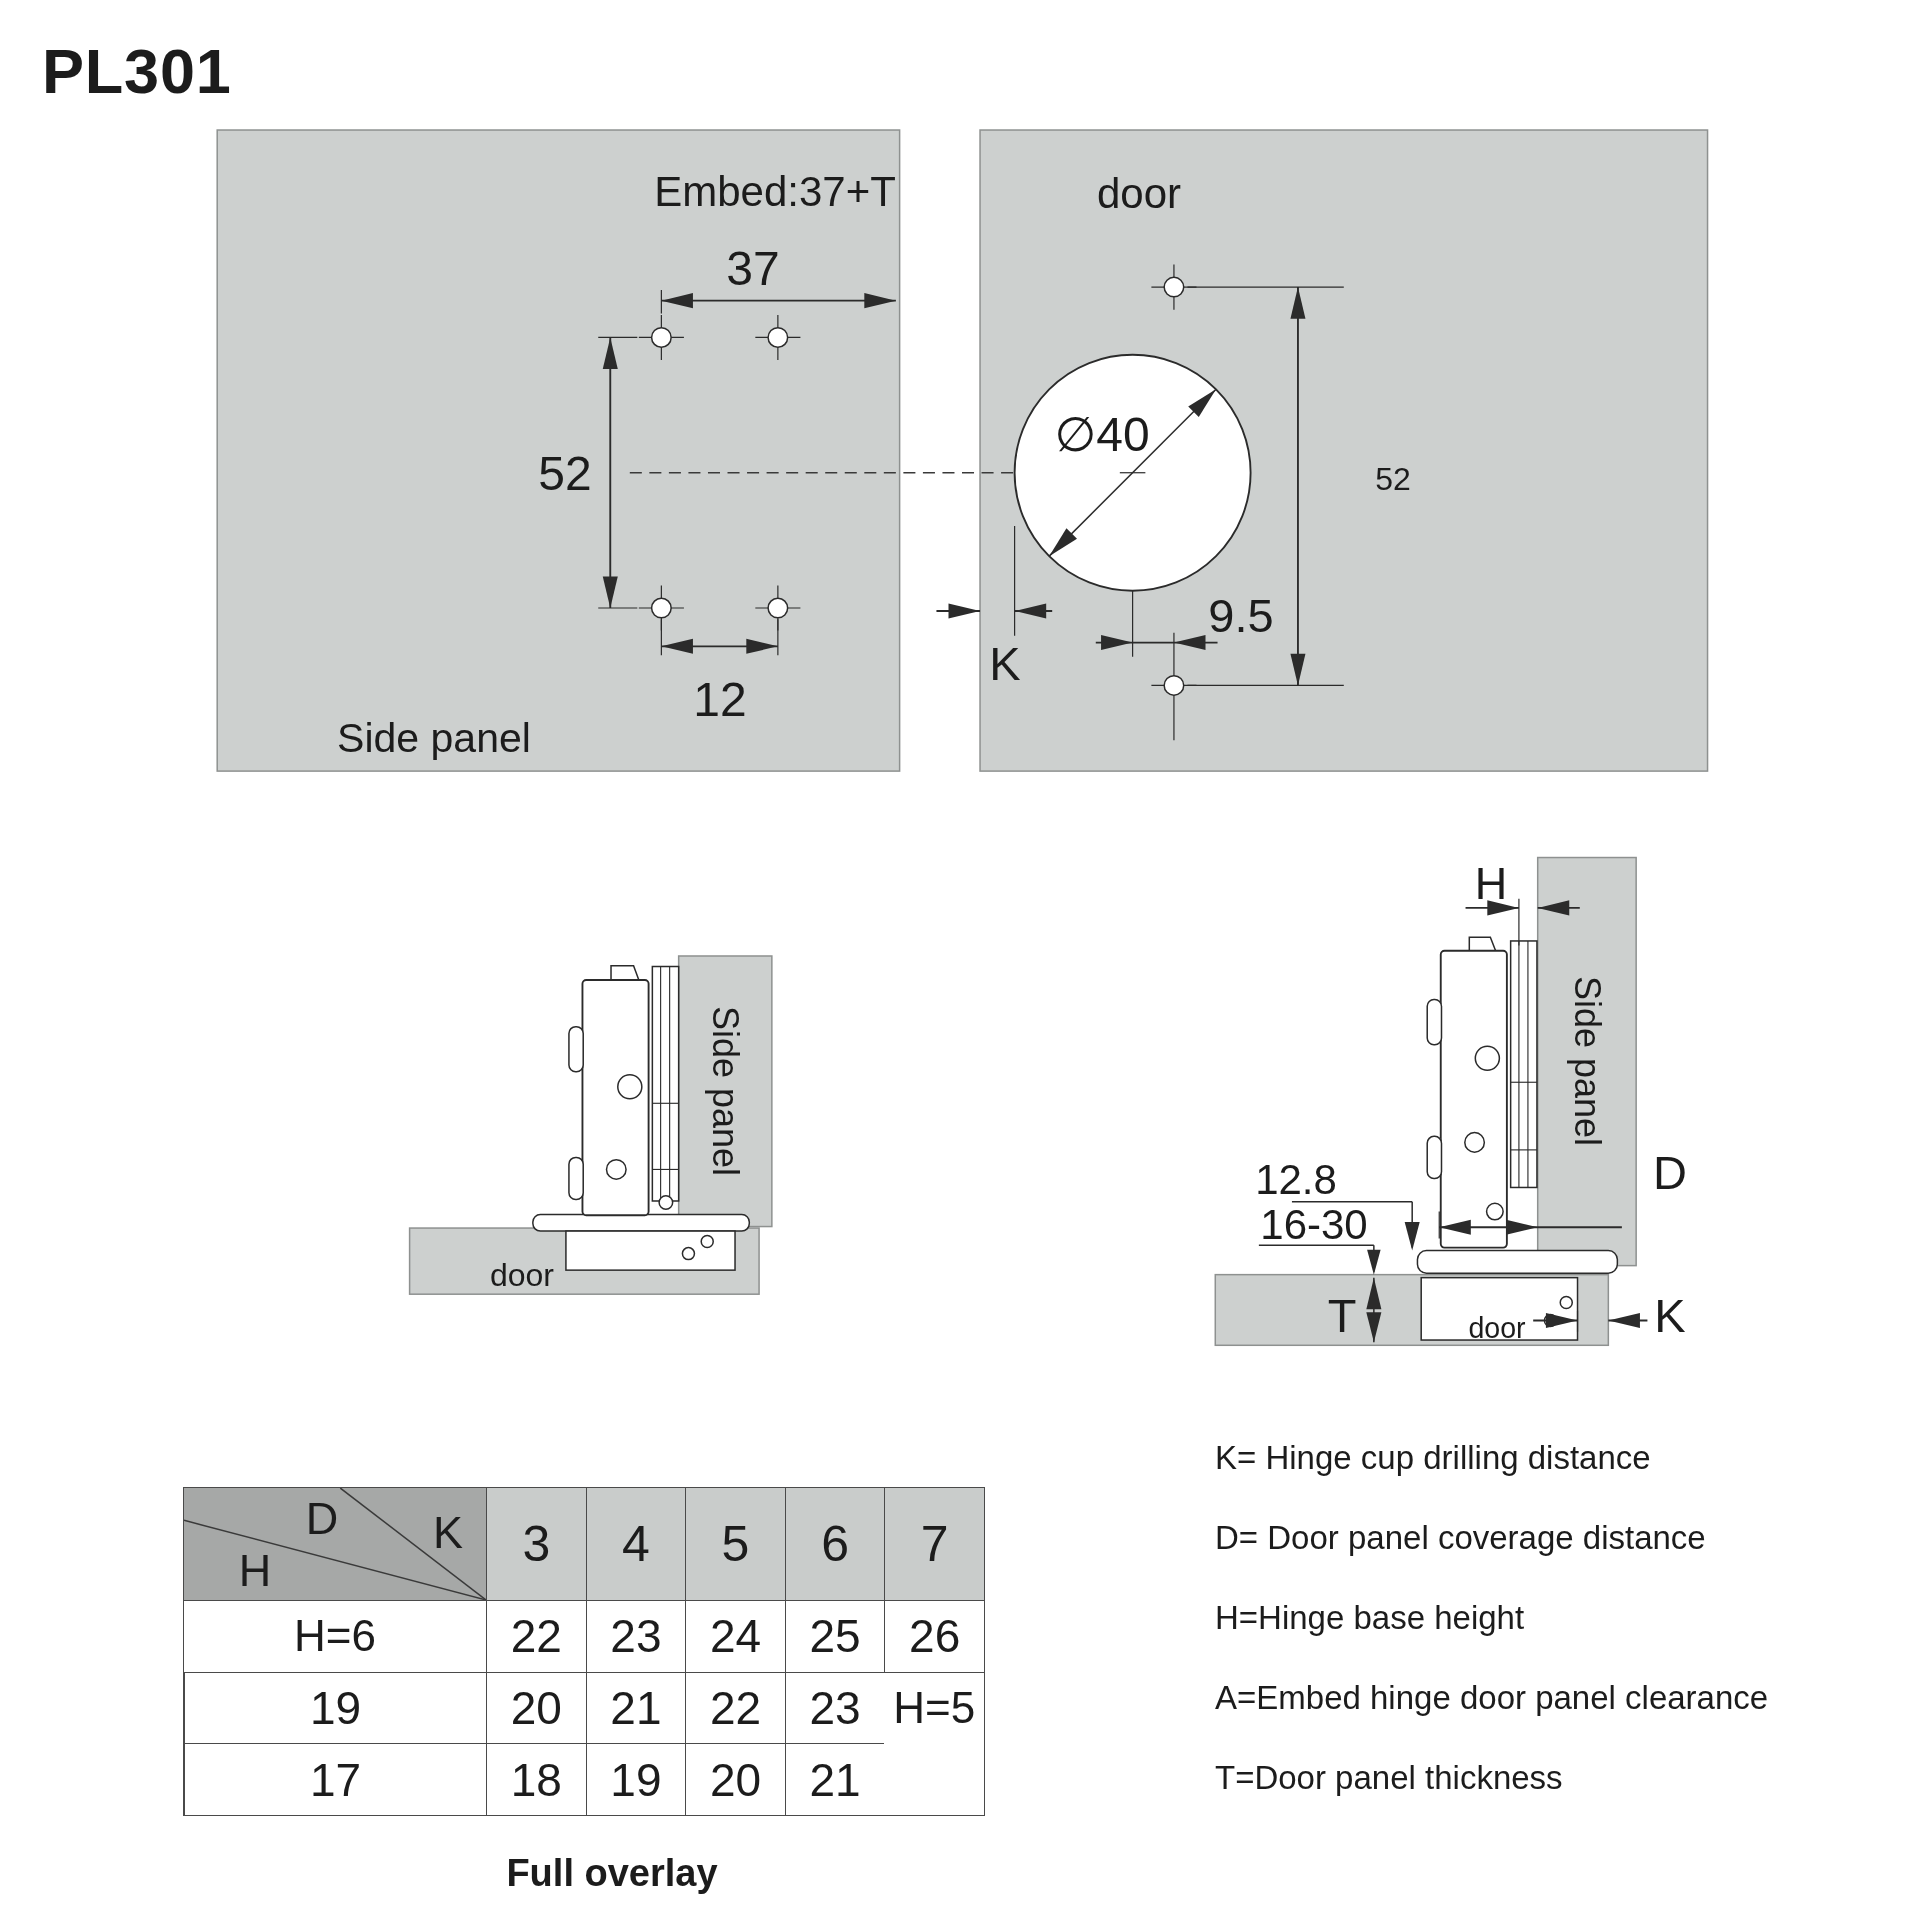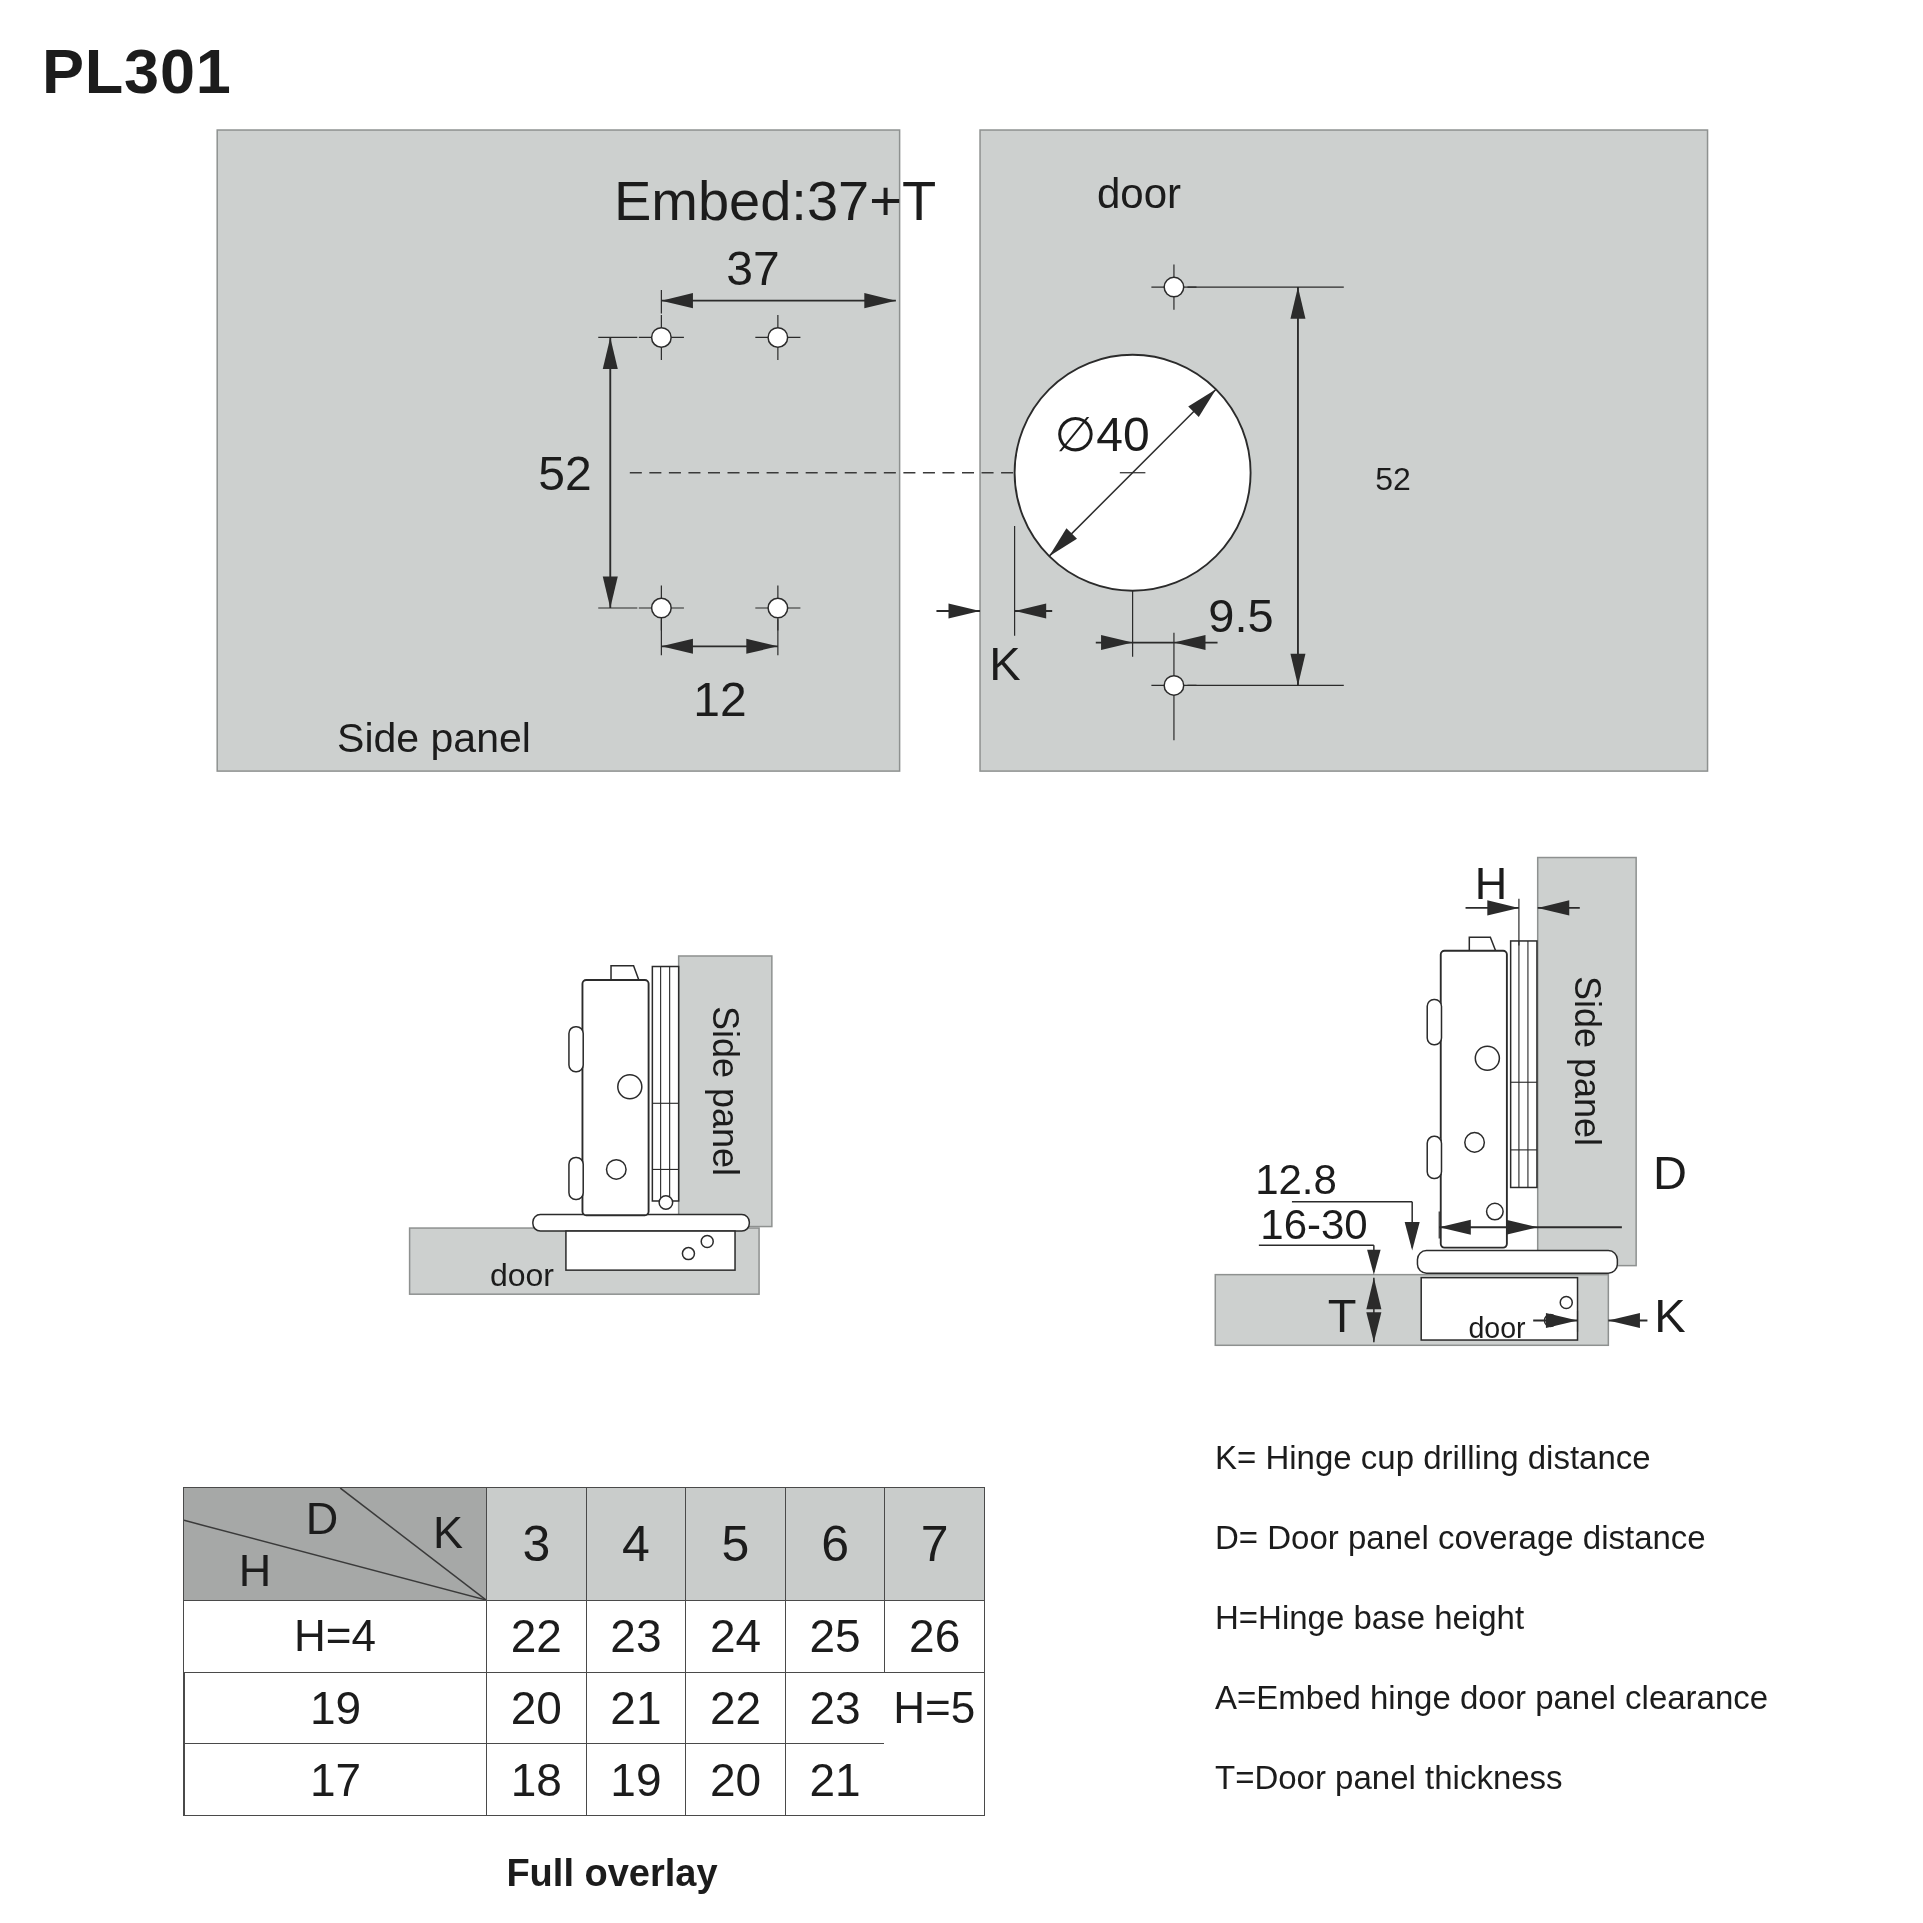--- a/index.html
+++ b/index.html
@@ -203,21 +203,21 @@
         <line x1="2040" y1="1757" x2="2099" y2="1757"></line>
         <polygon points="2099,1757 2057,1747 2057,1767" fill="#2b2b2b" stroke="none"></polygon>
         <line x1="2140" y1="1757" x2="2192" y2="1757"></line>
         <polygon points="2140,1757 2182,1747 2182,1767" fill="#2b2b2b" stroke="none"></polygon>
       </g>
     </g>
   </svg>
 
   <div class="title">PL301</div>
 
-  <div class="lbl" style="left:775px;top:200px;font-size:56px;">Embed:37+T</div>
+  <div class="lbl" style="left:775px;top:192px;font-size:42px;">Embed:37+T</div>
   <div class="lbl" style="left:753px;top:268px;font-size:48px;">37</div>
   <div class="lbl" style="left:565px;top:473px;font-size:48px;">52</div>
   <div class="lbl" style="left:720px;top:699px;font-size:48px;">12</div>
   <div class="lbl" style="left:434px;top:738px;font-size:41px;">Side panel</div>
 
   <div class="lbl" style="left:1139px;top:194px;font-size:42px;">door</div>
   <div class="lbl" style="left:1102px;top:434px;font-size:48px;">∅40</div>
   <div class="lbl" style="left:1347px;top:479px;font-size:32px;margin-left:46px;">52</div>
   <div class="lbl" style="left:1241px;top:615px;font-size:47px;">9.5</div>
   <div class="lbl" style="left:1005px;top:663px;font-size:47px;">K</div>
@@ -243,21 +243,21 @@
       <span class="clbl" style="left:138px;top:31px;">D</span>
       <span class="clbl" style="left:264px;top:45px;">K</span>
       <span class="clbl" style="left:71px;top:83px;">H</span>
     </div>
     <div class="colhead nt">3</div>
     <div class="colhead nt">4</div>
     <div class="colhead nt">5</div>
     <div class="colhead nt">6</div>
     <div class="colhead nt">7</div>
 
-    <div class="rowlab nl">H=4</div>
+    <div class="rowlab nl">H=6</div>
     <div class="val">22</div>
     <div class="val">23</div>
     <div class="val">24</div>
     <div class="val">25</div>
     <div class="val">26</div>
 
     <div class="val">19</div>
     <div class="val">20</div>
     <div class="val">21</div>
     <div class="val">22</div>

